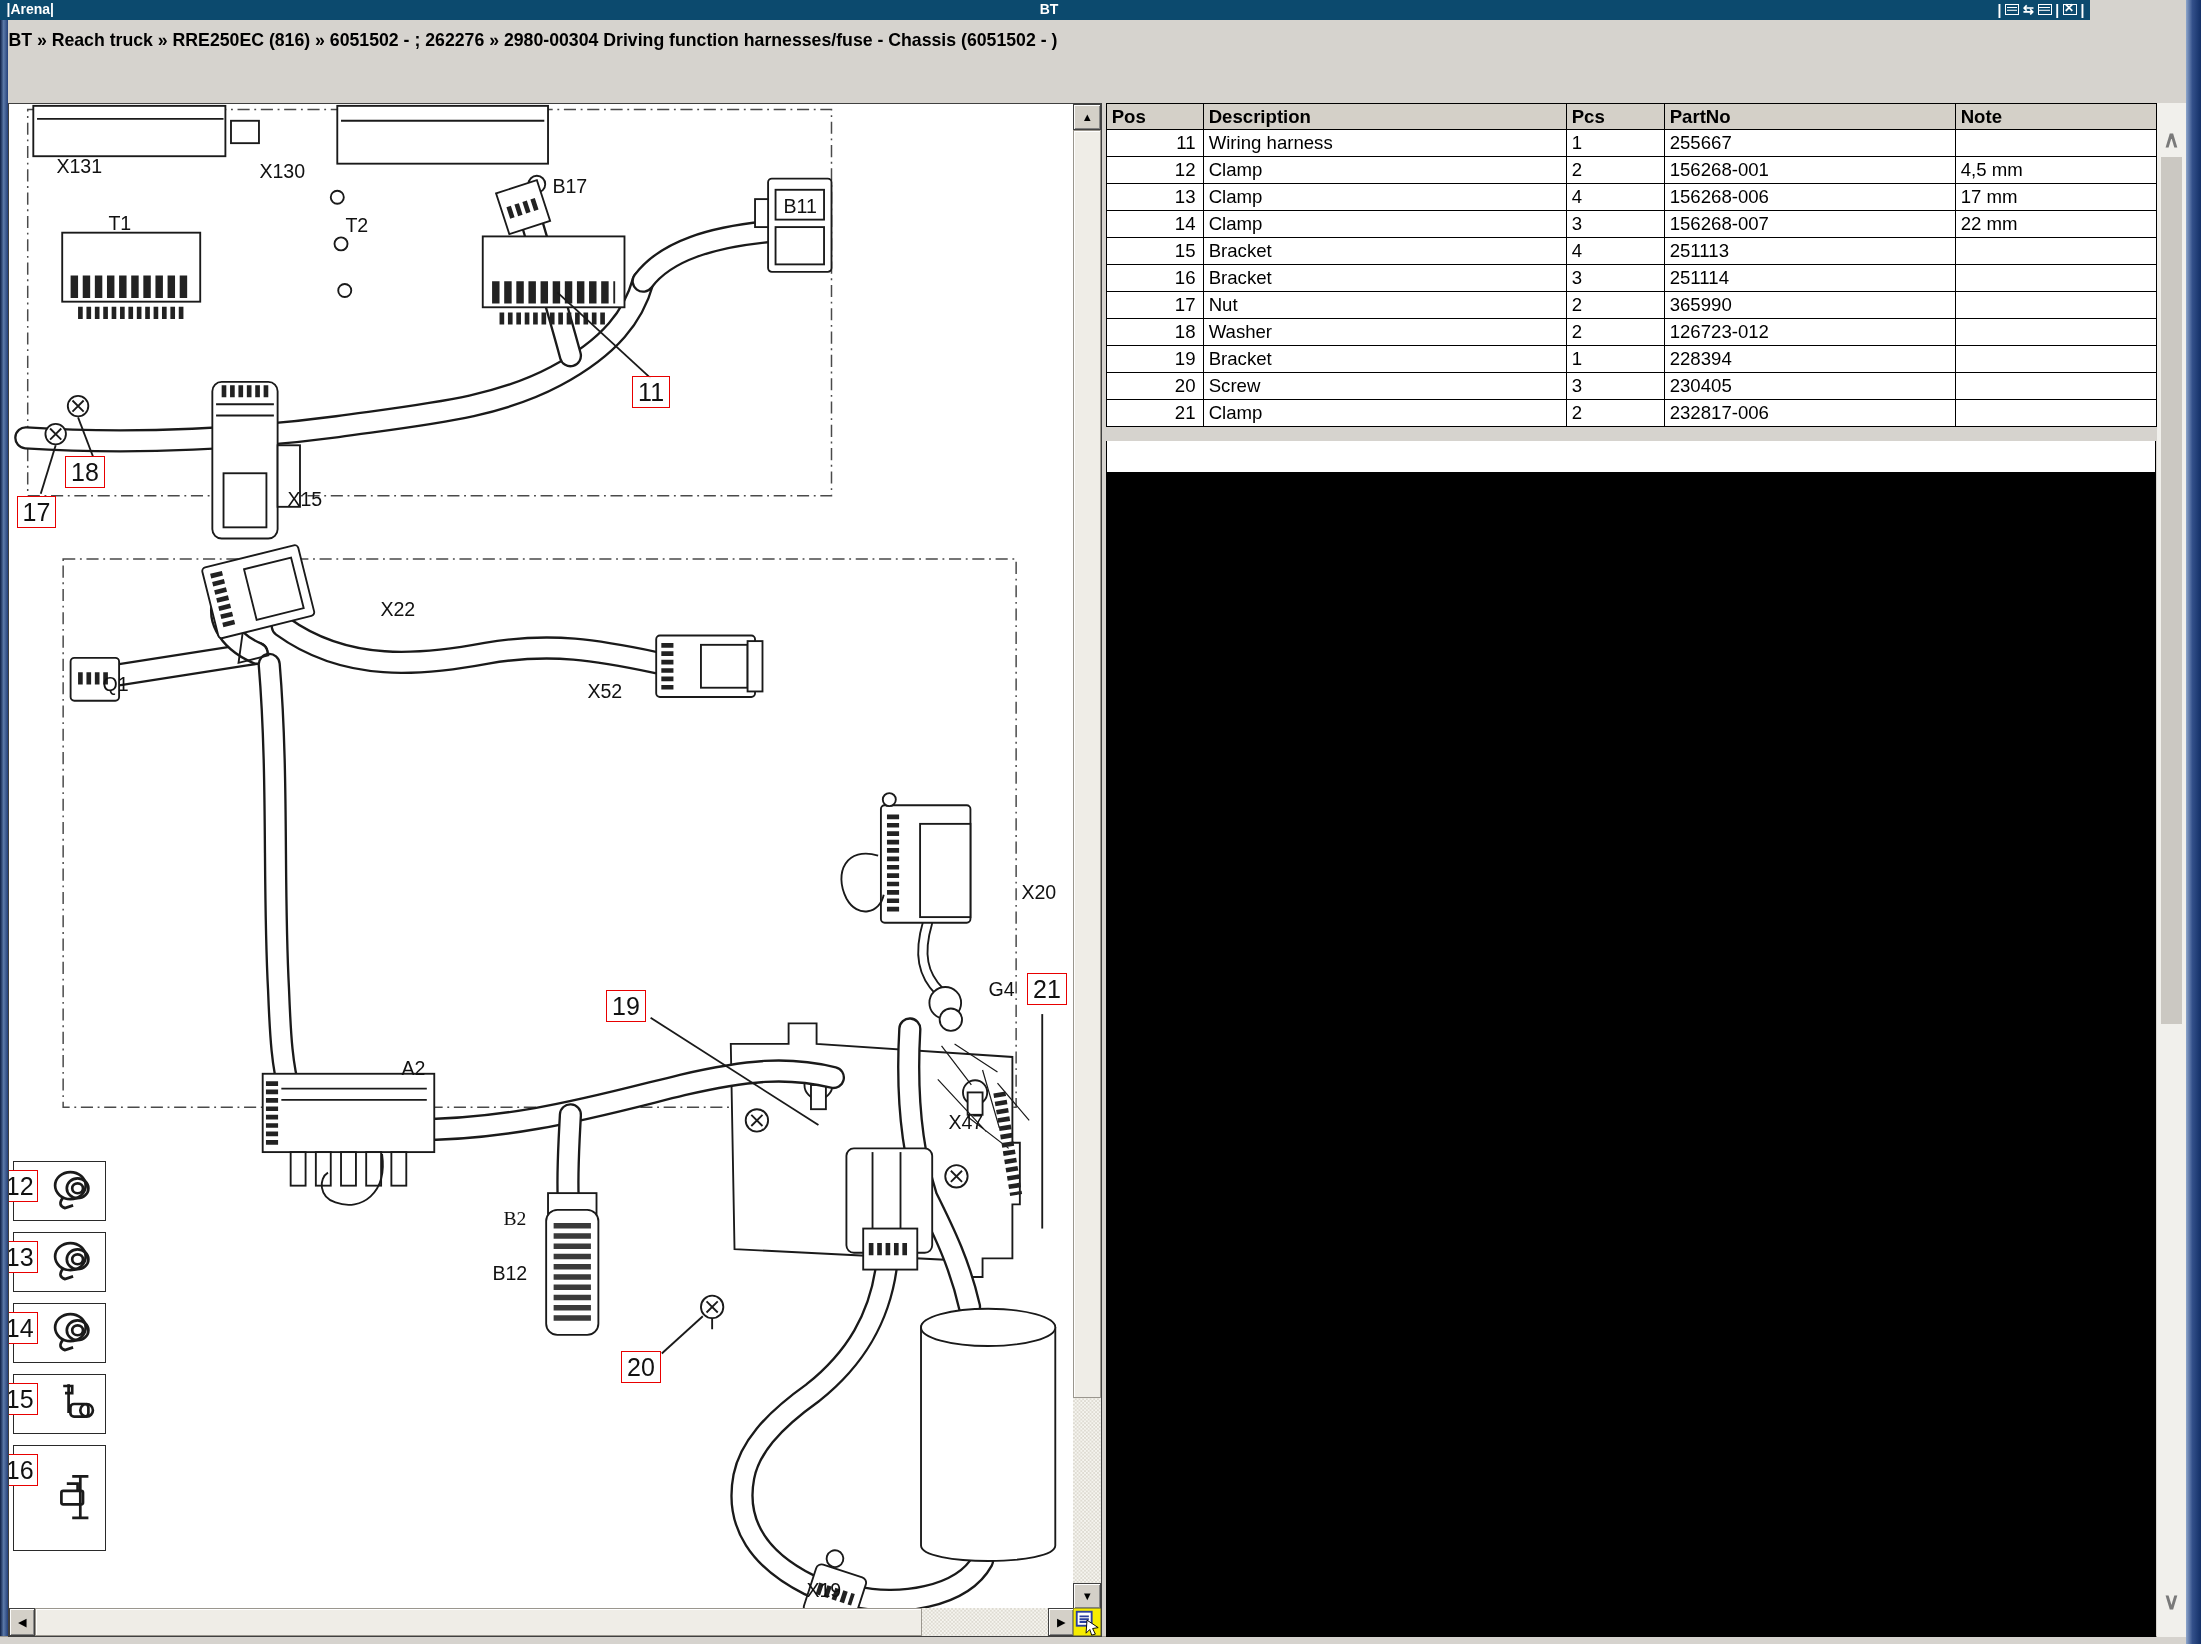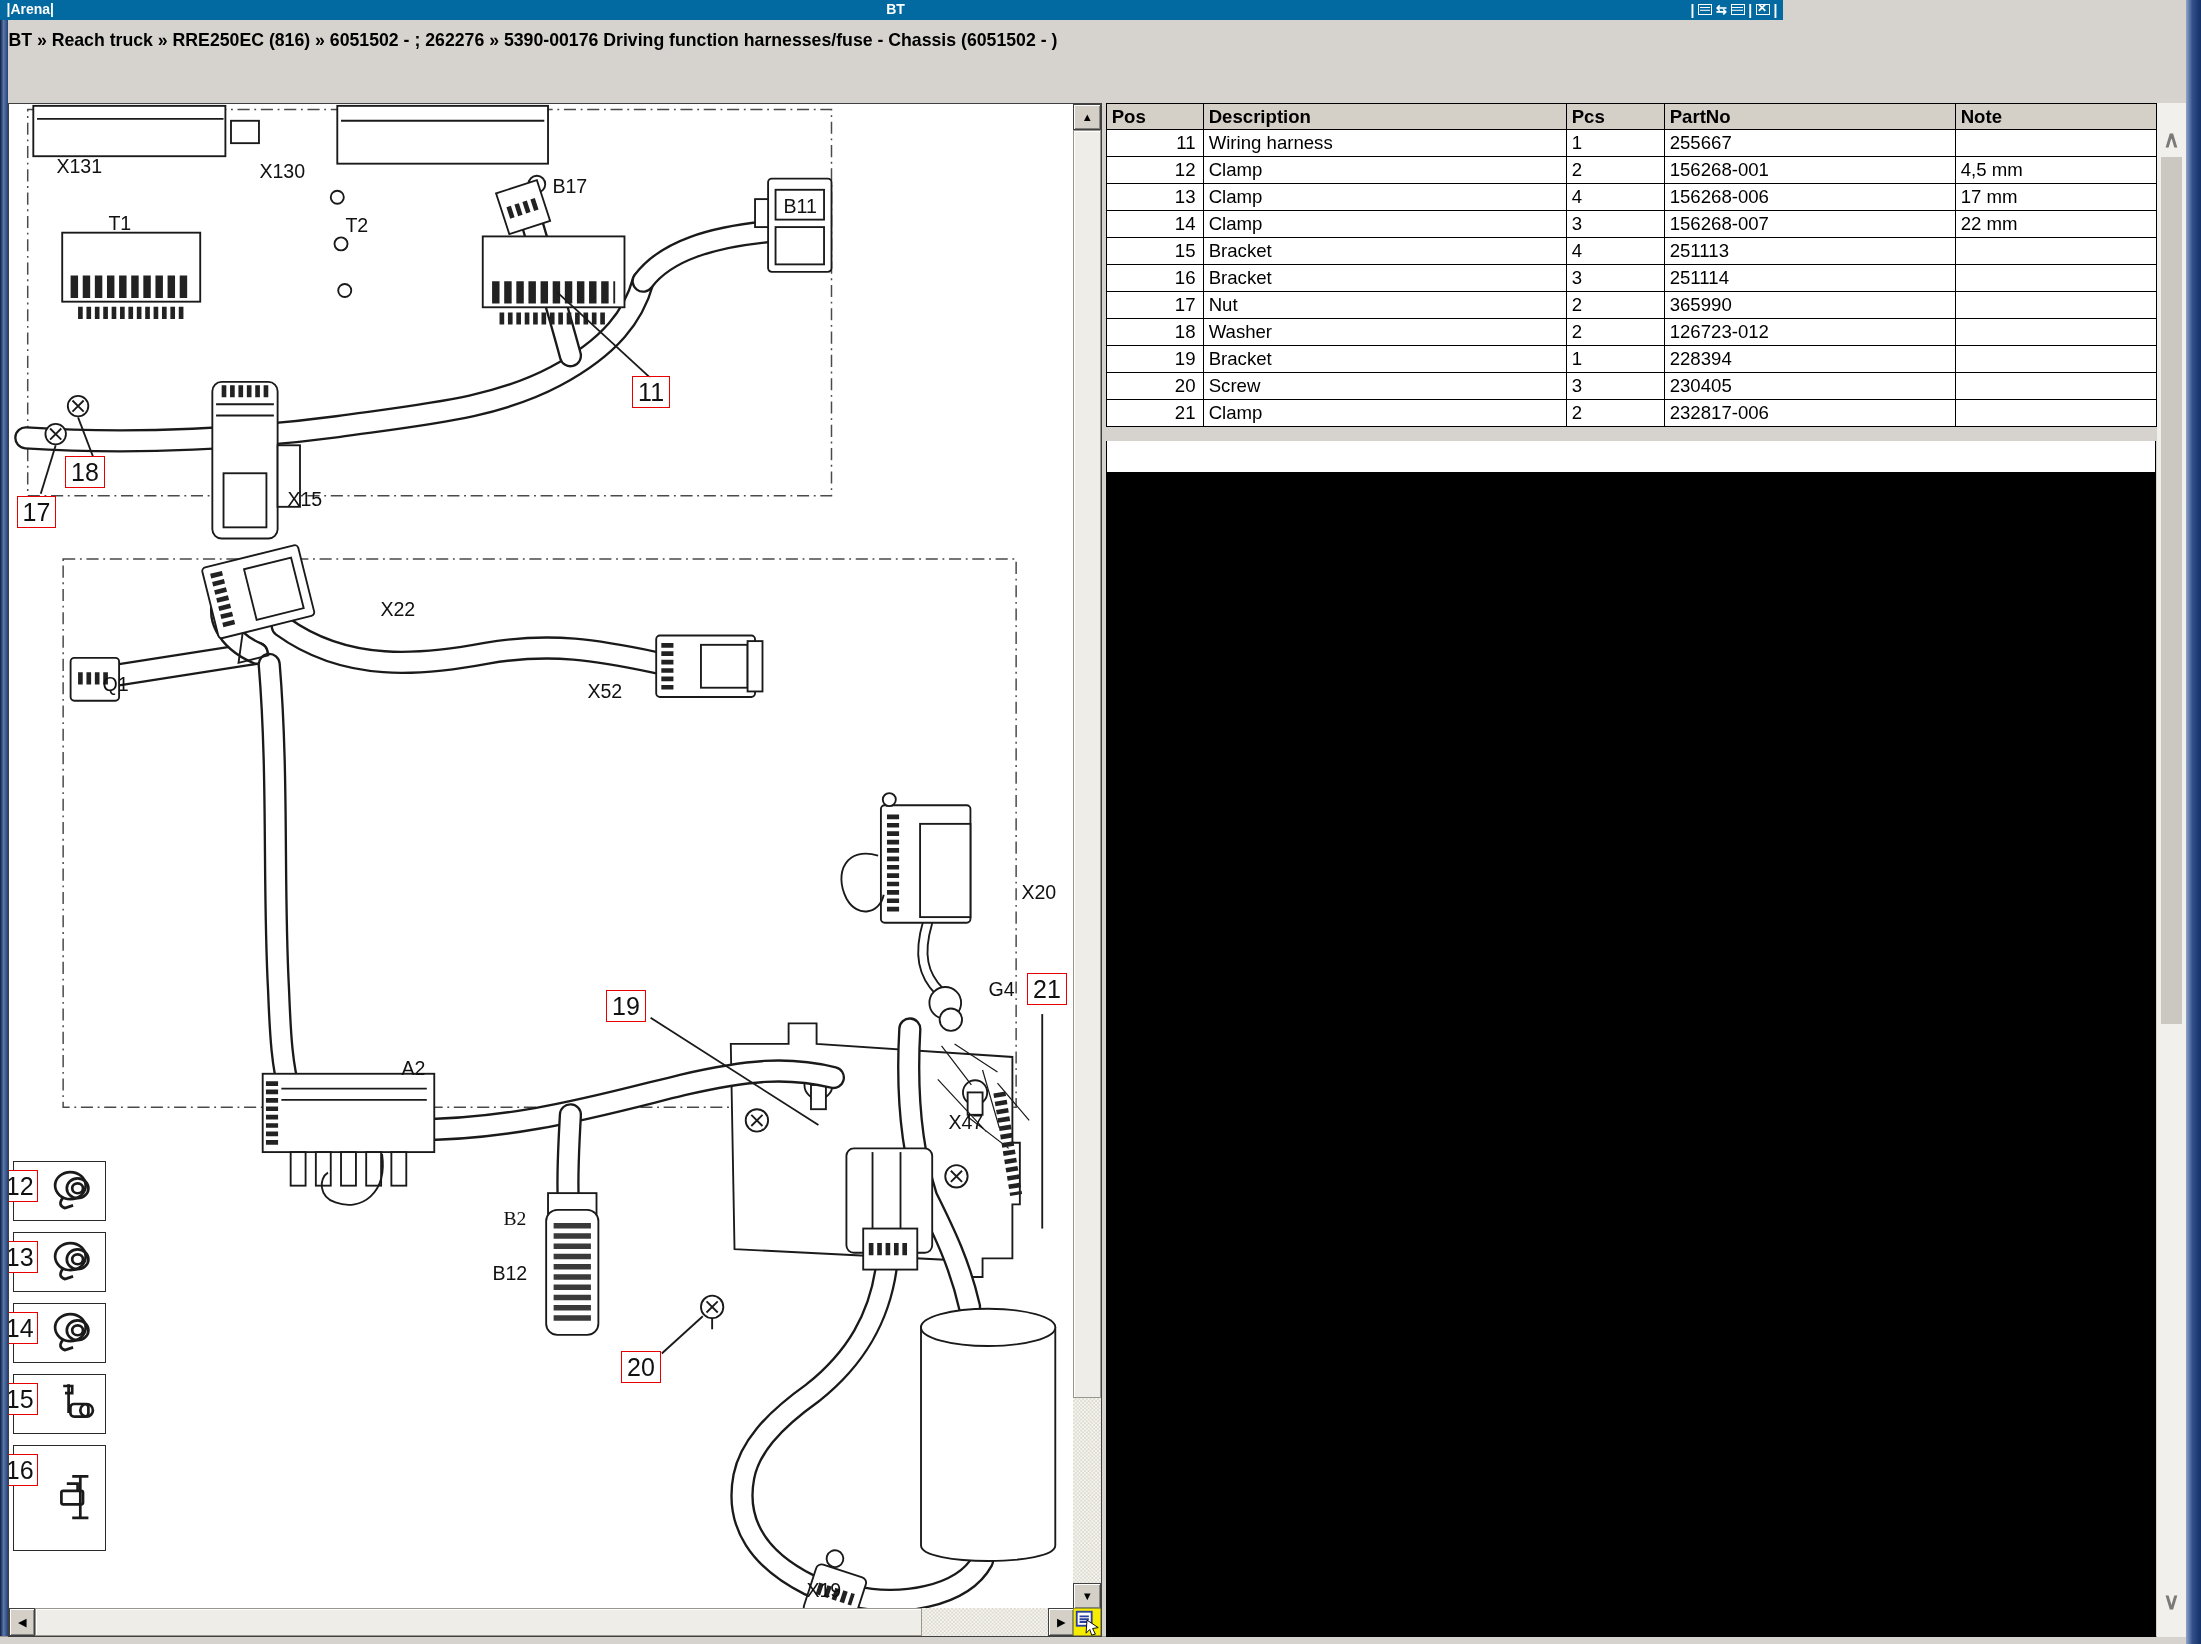--- a/index.html
+++ b/index.html
@@ -1,19 +1,19 @@
 <!DOCTYPE html>
 <html style="font-size:15px"><head>
 <meta charset="utf-8">
 <style>
   html,body{margin:0;padding:0;width:2202px;height:1644px;overflow:hidden;
     background:#d6d3ce;font-family:"Liberation Sans",sans-serif;position:relative;}
 
   
-  .titlebar{position:absolute;left:0;top:0;width:1783px;height:19.6px;background:#0369a1;color:#fff;}
+  .titlebar{position:absolute;left:0;top:0;width:2090px;height:19.6px;background:#0c4a6e;color:#fff;}
   .title-left{position:absolute;left:6.5px;top:0.9px;font-size:14px;font-weight:bold;}
   .title-center{position:absolute;left:8px;right:0;top:0.9px;text-align:center;font-size:14px;font-weight:bold;}
   .win-controls{position:absolute;right:5.6px;top:0;height:19.6px;display:flex;align-items:center;gap:3.7px;color:#fff;}
   .win-sep{font-size:14px;font-weight:bold;}
   .win-box{display:inline-block;width:14px;height:11.2px;border:1.9px solid #fff;box-sizing:border-box;position:relative;}
   .win-box.lines::before{content:"";position:absolute;left:0.9px;right:0.9px;top:1.9px;height:0;border-top:1.9px solid #fff;box-shadow:0 2.8px 0 #fff;}
   .swap{font-size:13px;font-weight:bold;line-height:11.2px;}
   .close-x{font-size:12px;font-weight:bold;line-height:9.3px;position:absolute;left:0;top:-0.9px;width:10.3px;text-align:center;}
 
   .breadcrumb{position:absolute;left:8.4px;top:30px;font-size:17.7px;font-weight:bold;color:#000;white-space:nowrap;}
@@ -113,21 +113,21 @@
     <span class="swap">⇆</span>
     <span class="win-box lines"></span>
     <span class="win-sep">|</span>
     <span class="win-box">
         <span class="close-x">✕</span>
       </span>
     <span class="win-sep">|</span>
   </span>
 </div>
 
-<div class="breadcrumb">BT » Reach truck » RRE250EC (816) » 6051502 - ; 262276 » 5390-00176 Driving function harnesses/fuse - Chassis (6051502 - )</div>
+<div class="breadcrumb">BT » Reach truck » RRE250EC (816) » 6051502 - ; 262276 » 2980-00304 Driving function harnesses/fuse - Chassis (6051502 - )</div>
 
 <div class="border-left"></div>
 <div class="border-right"></div>
 <div class="bottom-strip"></div>
 
 <div class="diagram-panel">
   <div class="diagram-viewport">
 
     <svg class="art" width="1065" height="1505" viewBox="0 0 1142 1614">
       <defs>

